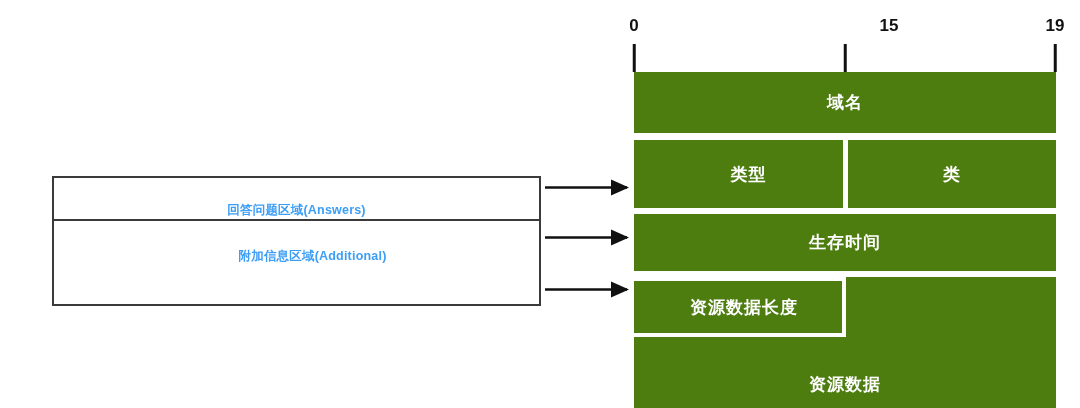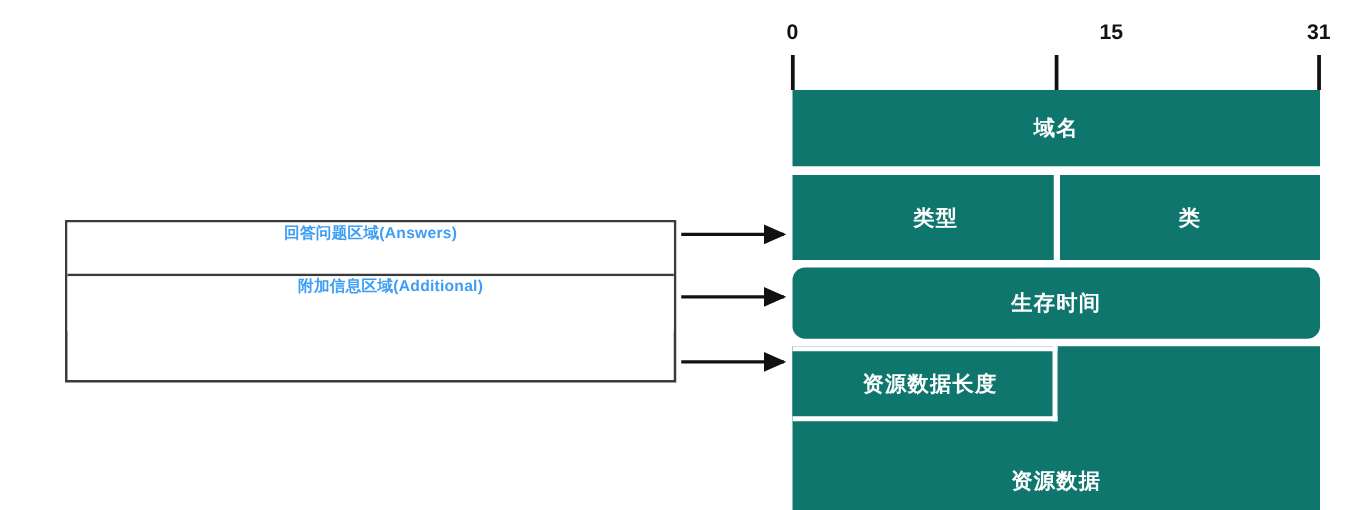--- a/index.html
+++ b/index.html
@@ -24,21 +24,21 @@
     width: 489px;
     height: 130px;
     border: 2px solid #3a3a3a;
     box-sizing: border-box;
     background: #ffffff;
   }
   .section-row {
     height: 43.3px;
     box-sizing: border-box;
     display: flex;
-    align-items: flex-start;
+    align-items: flex-end;
     justify-content: center;
     border-bottom: 2px solid #3a3a3a;
     background: #ffffff;
   }
   .section-row:last-child {
     border-bottom: none;
     padding-left: 32px;
   }
   .section-label {
     font-size: 12.5px;
@@ -82,21 +82,21 @@
     top: 28px;
     width: 2.5px;
     height: 28px;
     background: #111111;
     transform: translateX(-50%);
   }
 
   
   .field {
     position: absolute;
-    background: #0f766e;
+    background: #4d7c0f;
     display: flex;
     align-items: center;
     justify-content: center;
     box-sizing: border-box;
   }
   .field-label {
     font-size: 17px;
     font-weight: bold;
     color: #ffffff;
     letter-spacing: 1px;
@@ -132,35 +132,35 @@
 </svg>
 
 <div id="bitfield">
 
   <div class="ruler-label" style="left:0px;">0</div>
   <div class="ruler-tick" style="left:0px;"></div>
 
   <div class="ruler-label" style="left:211px;margin-left:44px;">15</div>
   <div class="ruler-tick" style="left:211px;"></div>
 
-  <div class="ruler-label" style="left:421px;">31</div>
+  <div class="ruler-label" style="left:421px;">19</div>
   <div class="ruler-tick" style="left:421px;"></div>
 
   <div class="field" style="left:0px; top:56px; width:422px; height:61px;">
     <span class="field-label">域名</span>
   </div>
 
   <div class="field" style="left:0px; top:124px; width:209px; height:68px;padding-left:20px;">
     <span class="field-label">类型</span>
   </div>
   <div class="field" style="left:214px; top:124px; width:208px; height:68px;">
     <span class="field-label">类</span>
   </div>
 
-  <div class="field" style="left:0px; top:198px; width:422px; height:57px;border-radius:10px;">
+  <div class="field" style="left:0px; top:198px; width:422px; height:57px;">
     <span class="field-label">生存时间</span>
   </div>
 
   <div class="field" style="left:0px; top:261px; width:422px; height:131px;text-align:right;">
     <span class="field-label" style="position:absolute; top:96px; left:50%; transform:translateX(-50%);">资源数据</span>
   </div>
 
   <div class="field outlined" style="left:0px; top:261px; width:212px; height:60px;">
     <span class="field-label">资源数据长度</span>
   </div>

